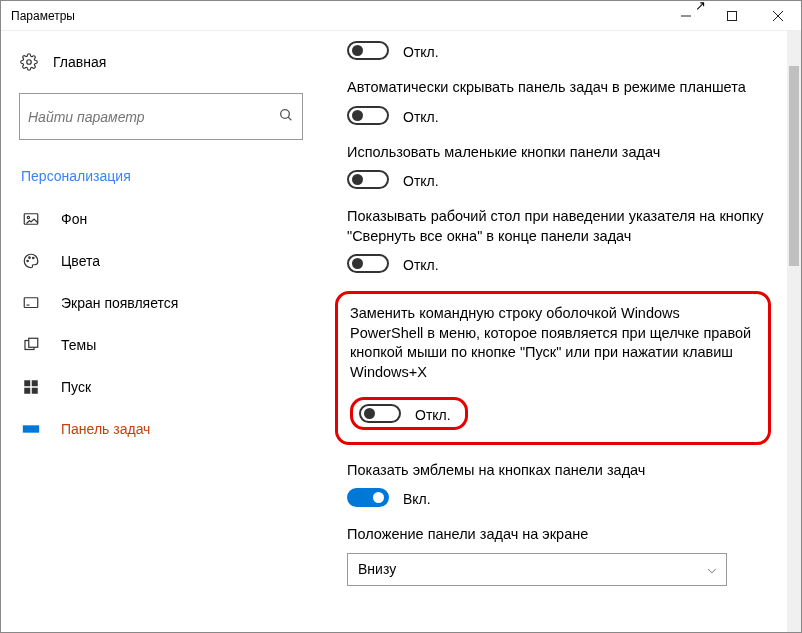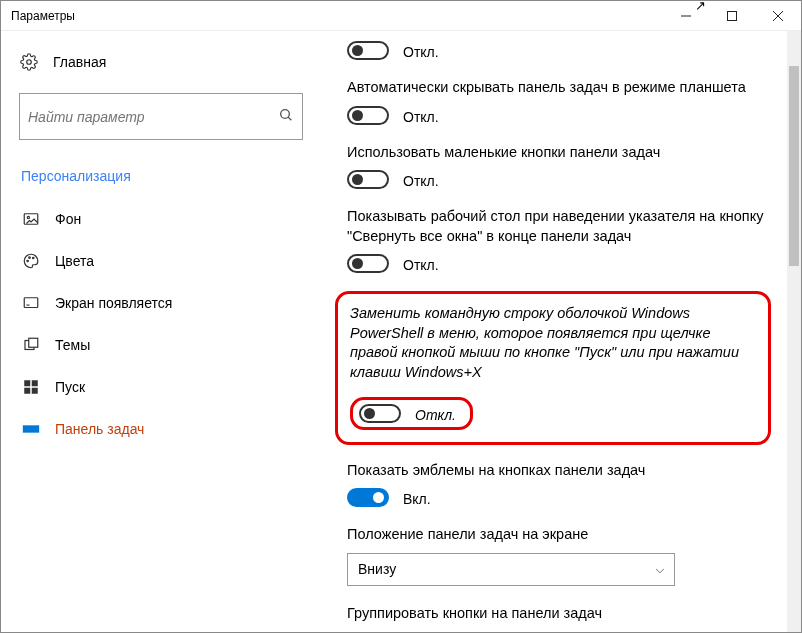--- a/index.html
+++ b/index.html
@@ -76,21 +76,21 @@
     .search-box .s-icon { color: #555; }
     .group-header {
       color: #3b82f6;
       font-size: 14px;
       margin-bottom: 14px;
       padding-left: 2px;
     }
     .nav-item {
       display: flex;
       align-items: center;
-      gap: 14px;
+      gap: 20px;
       height: 42px;
       padding: 0 2px;
     }
     .nav-item .icon { width: 20px; display:flex; align-items:center; justify-content:center;}
     .nav-item.active { color: #c2410c; }
     .nav-item.active .icon svg { stroke: #0078d7; fill: #0078d7; }
 
     .content {
       flex: 1;
       padding: 10px 10px 0 26px;
@@ -154,37 +154,37 @@
       left: auto;
       right: 3px;
     }
     .toggle-state { font-size: 14px; }
     .highlight-box {
       border: 3px solid #e60000;
       border-radius: 14px;
       padding: 10px 12px 12px 12px;
       margin: 4px 20px 16px -12px;
     }
-    .highlight-box .setting { margin-bottom: 0; padding-right: 0; font-style: italic;}
+    .highlight-box .setting { margin-bottom: 0; padding-right: 0;}
     .highlight-box .toggle-row {
       display: inline-flex;
       border: 3px solid #e60000;
       border-radius: 14px;
       padding: 4px 14px 4px 6px;
       margin-top: 6px;
     }
     .select-box {
       border: 1px solid #999;
       height: 33px;
       display: flex;
       align-items: center;
       justify-content: space-between;
       padding: 0 10px;
       margin-top: 8px;
-      width: 328px;
+      width: 380px;
     }
     .select-box .chev { color: #555; font-size: 11px;}
   </style>
 </head>
 <body>
 
 <div class="cursor-ptr">↗</div>
 
 <div class="titlebar">
   <span class="title">Параметры</span>
@@ -364,18 +364,15 @@
     </div>
 
     <div class="setting">
       <div class="label">Положение панели задач на экране</div>
       <div class="select-box">
         <span>Внизу</span>
         <span class="chev">⌵</span>
       </div>
     </div>
 
-    <div class="setting">
-      <div class="label">Группировать кнопки на панели задач</div>
-    </div>
 
   </div>
 </div>
 
 </body></html>

